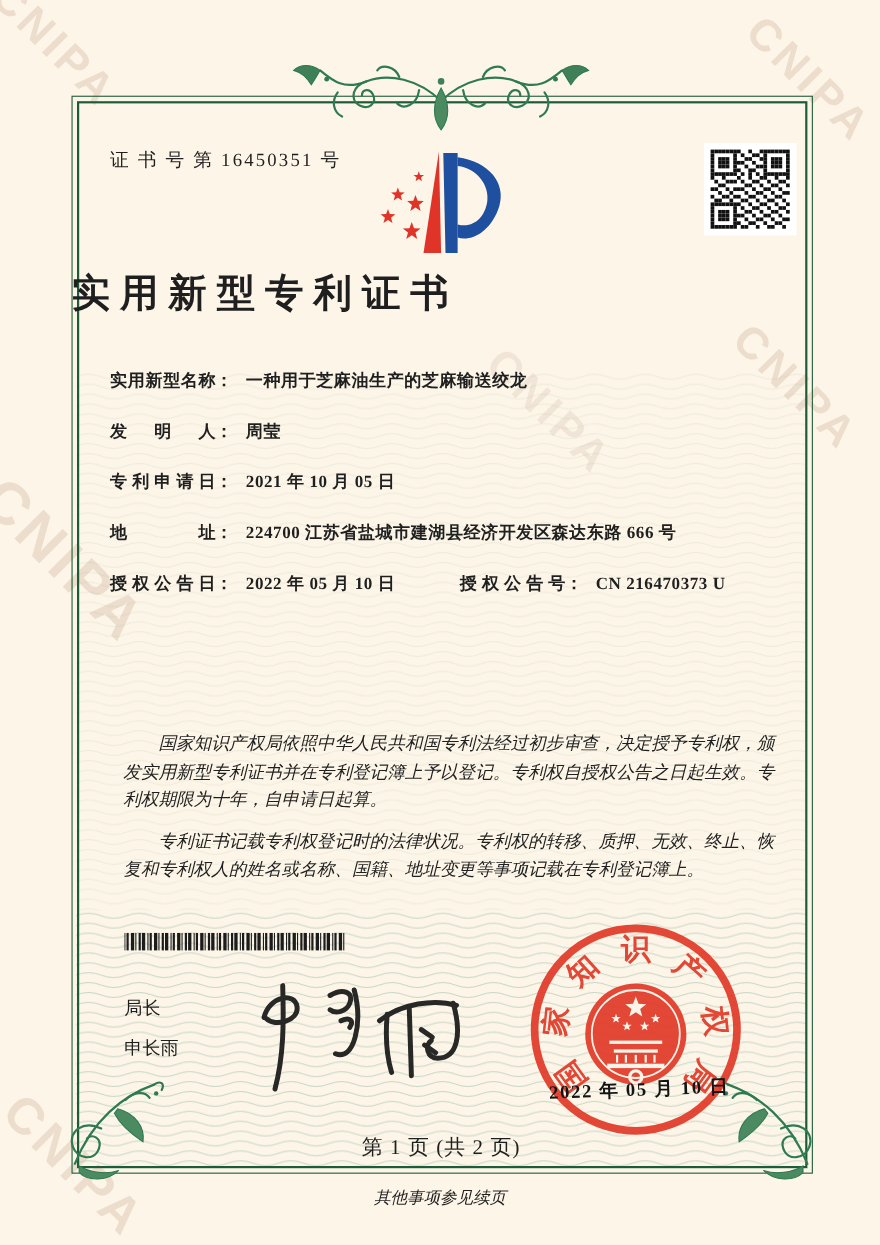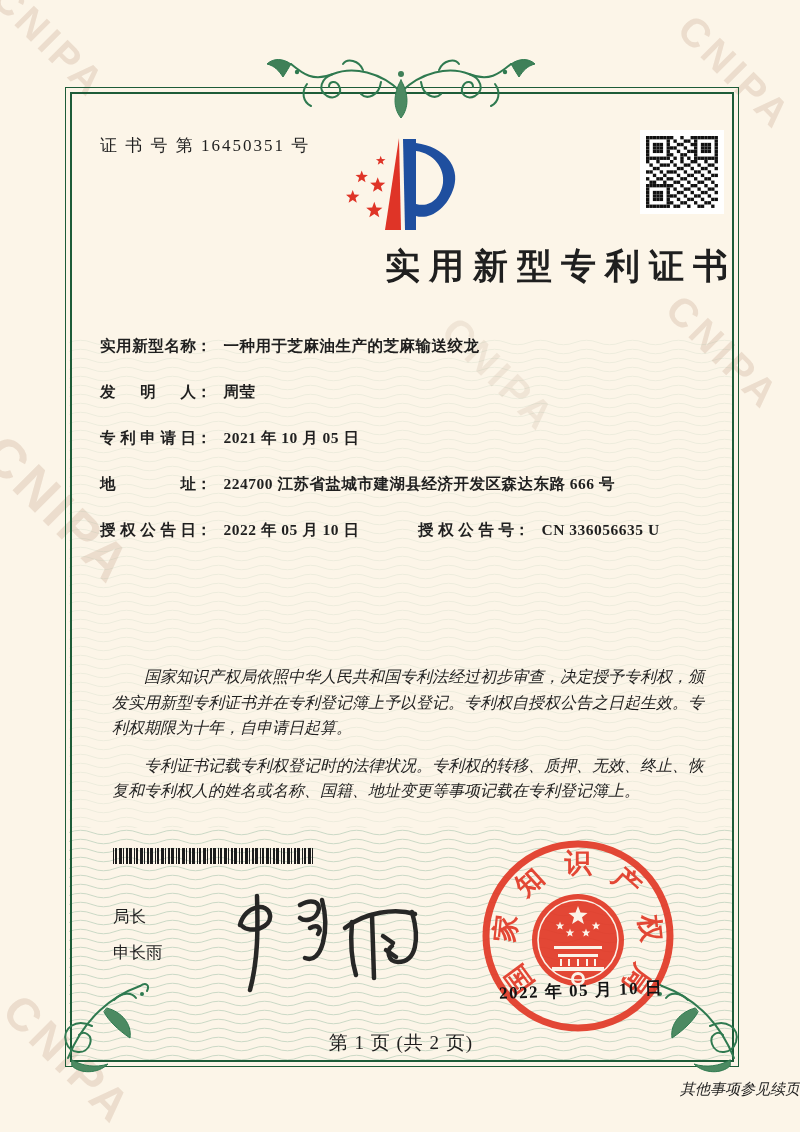--- a/index.html
+++ b/index.html
@@ -11,21 +11,21 @@
   
   .frame-outer{position:absolute;left:65px;top:87px;width:672px;height:978px;
       border:1.5px solid #1d5c38;z-index:3;}
   .frame-inner{position:absolute;inset:4px;border:2.5px solid #1d5c38;}
   .waves{position:absolute;z-index:2;pointer-events:none;}
   .ornament{position:absolute;z-index:4;pointer-events:none;}
   
   .cert-no{position:absolute;left:100px;top:134px;font-size:17px;letter-spacing:2px;z-index:5;text-align:center;}
   .logo{position:absolute;left:337px;top:131px;z-index:5;}
   .qr{position:absolute;left:640px;top:130px;width:84px;height:84px;background:#fff;z-index:5;}
-  .title{position:absolute;left:65px;top:243px;width:672px;text-align:right;
+  .title{position:absolute;left:65px;top:243px;width:672px;text-align:left;
       font-size:35px;font-weight:700;letter-spacing:9px;z-index:5;}
   
   .fields{position:absolute;left:100px;top:336px;width:622px;z-index:5;font-size:15.5px;font-weight:600;}
   .frow{height:22px;margin-bottom:24px;position:relative;white-space:nowrap;}
   .flabel{display:inline-block;width:96px;text-align:justify;text-align-last:justify;vertical-align:top;}
   .fcolon{display:inline-block;margin:0 2px 0 0;}
   .fvalue{display:inline-block;margin-left:10px;letter-spacing:.5px;}
   .grant-2{position:absolute;left:318px;top:0;}
   
   .paras{position:absolute;left:100px;top:652px;width:620px;z-index:5;
@@ -36,21 +36,21 @@
   .sig-title{position:absolute;left:113px;top:906px;font-family:Liberation Sans, sans-serif;
       font-size:16.5px;z-index:5;}
   .sig-name{position:absolute;left:113px;top:942px;font-family:"Liberation Sans","DejaVu Sans",sans-serif;
       font-size:16.5px;z-index:5;}
   .signature{position:absolute;left:222px;top:884px;z-index:5;}
   .seal{position:absolute;left:468px;top:828px;z-index:5;opacity:.93;}
   .seal-date{position:absolute;left:499px;top:979px;font-size:17px;font-weight:700;letter-spacing:1.5px;
       color:#141414;z-index:6;transform:rotate(-2deg);}
   .page-info{position:absolute;left:65px;top:1030px;width:672px;text-align:center;
       font-size:19px;letter-spacing:1px;z-index:5;}
-  .note{position:absolute;left:0;top:1080px;width:800px;text-align:right;
+  .note{position:absolute;left:0;top:1080px;width:800px;text-align:center;
       font-size:15px;font-style:italic;font-weight:500;z-index:5;}
 </style>
 </head>
 <body>
 
 <div class="wm" style="left:-22px;top:18px;font-size:40px">CNIPA</div>
 <div class="wm" style="left:664px;top:50px;font-size:40px">CNIPA</div>
 <div class="wm" style="left:428px;top:352px;font-size:40px;color:rgba(205,178,158,.24)">CNIPA</div>
 <div class="wm" style="left:652px;top:330px;font-size:40px">CNIPA</div>
 <div class="wm" style="left:-34px;top:478px;font-size:54px">CNIPA</div>
@@ -374,21 +374,21 @@
   </div>
   <div class="frow">
     <span class="flabel">专利申请日</span><span class="fcolon">：</span><span class="fvalue">2021 年 10 月 05 日</span>
   </div>
   <div class="frow">
     <span class="flabel">地址</span><span class="fcolon">：</span><span class="fvalue">224700 江苏省盐城市建湖县经济开发区森达东路 666 号</span>
   </div>
   <div class="frow">
     <span class="flabel">授权公告日</span><span class="fcolon">：</span><span class="fvalue">2022 年 05 月 10 日</span>
     <span class="grant-2">
-      <span class="flabel">授权公告号</span><span class="fcolon">：</span><span class="fvalue">CN 336056635 U</span>
+      <span class="flabel">授权公告号</span><span class="fcolon">：</span><span class="fvalue">CN 216470373 U</span>
     </span>
   </div>
 </div>
 
 <div class="paras">
   <p>国家知识产权局依照中华人民共和国专利法经过初步审查，决定授予专利权，颁发实用新型专利证书并在专利登记簿上予以登记。专利权自授权公告之日起生效。专利权期限为十年，自申请日起算。</p>
   <p>专利证书记载专利权登记时的法律状况。专利权的转移、质押、无效、终止、恢复和专利权人的姓名或名称、国籍、地址变更等事项记载在专利登记簿上。</p>
 </div>
 
 <svg class="barcode" width="208" height="17">

